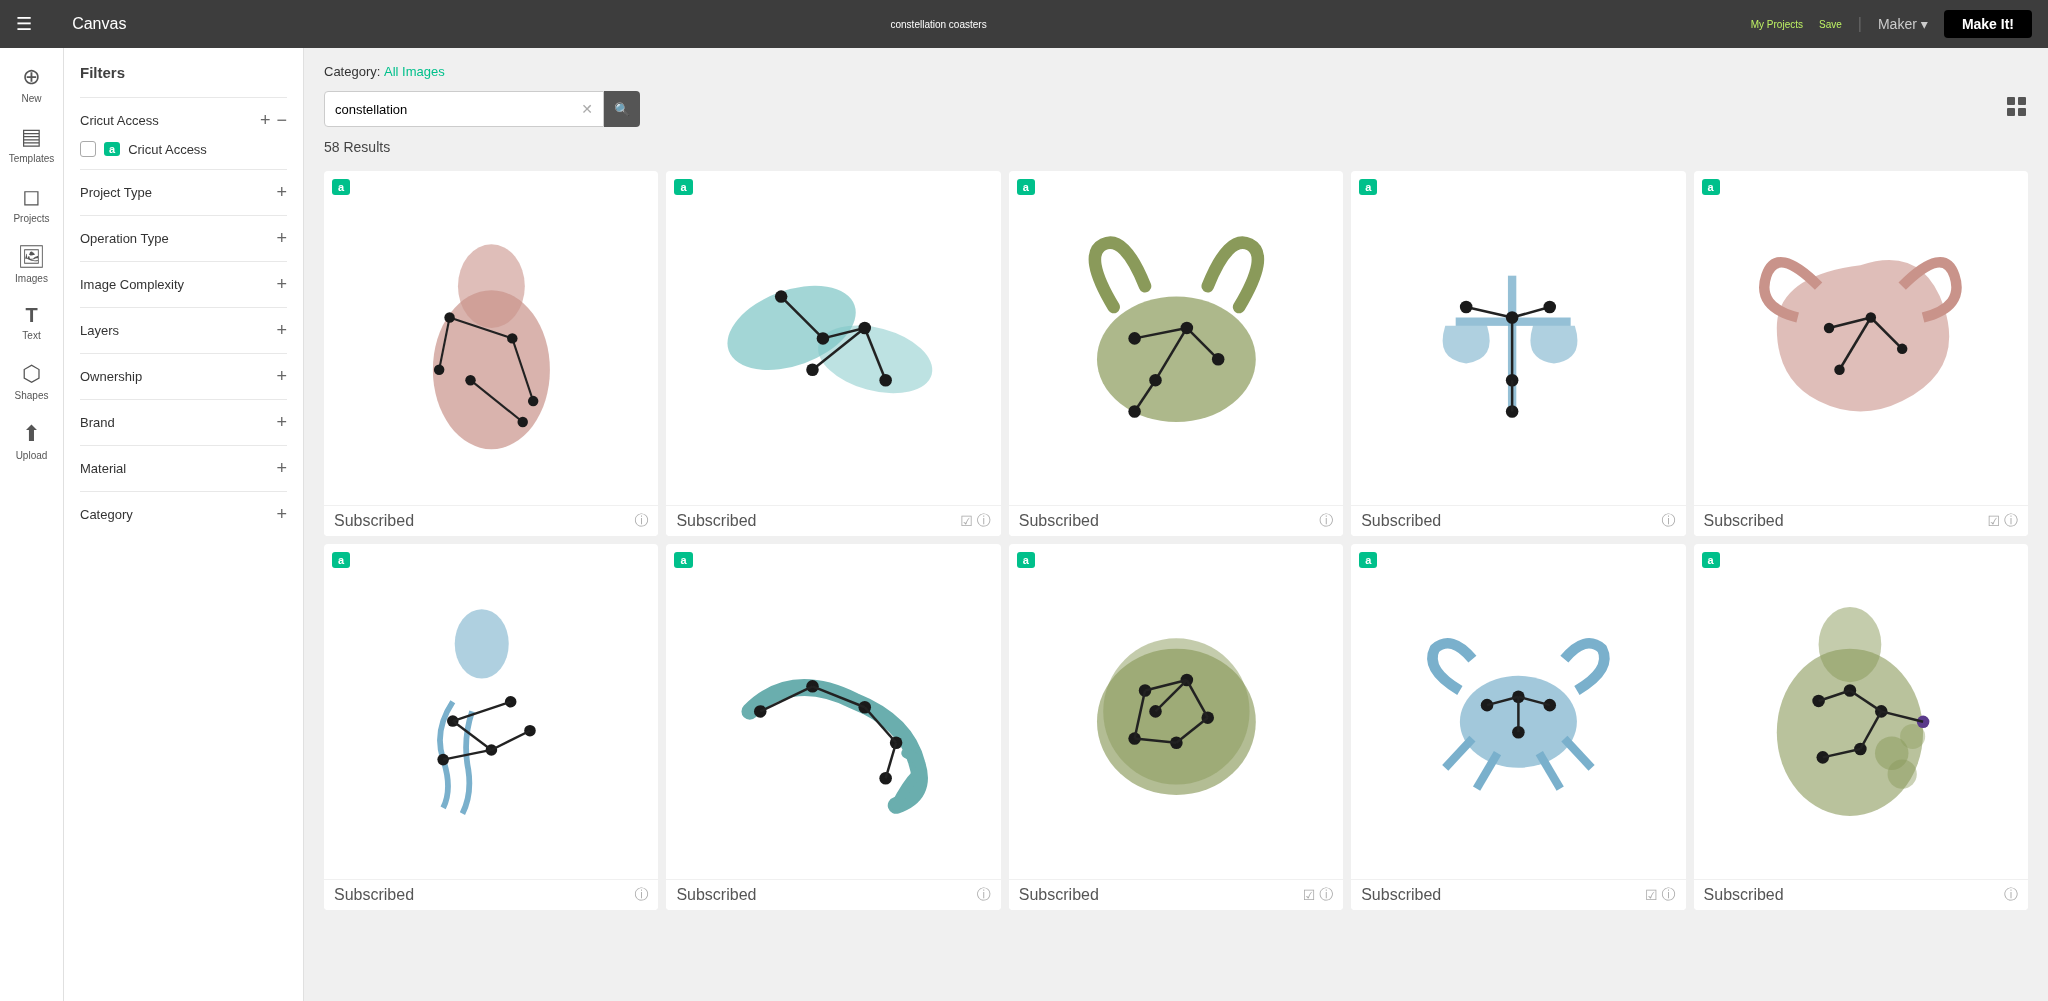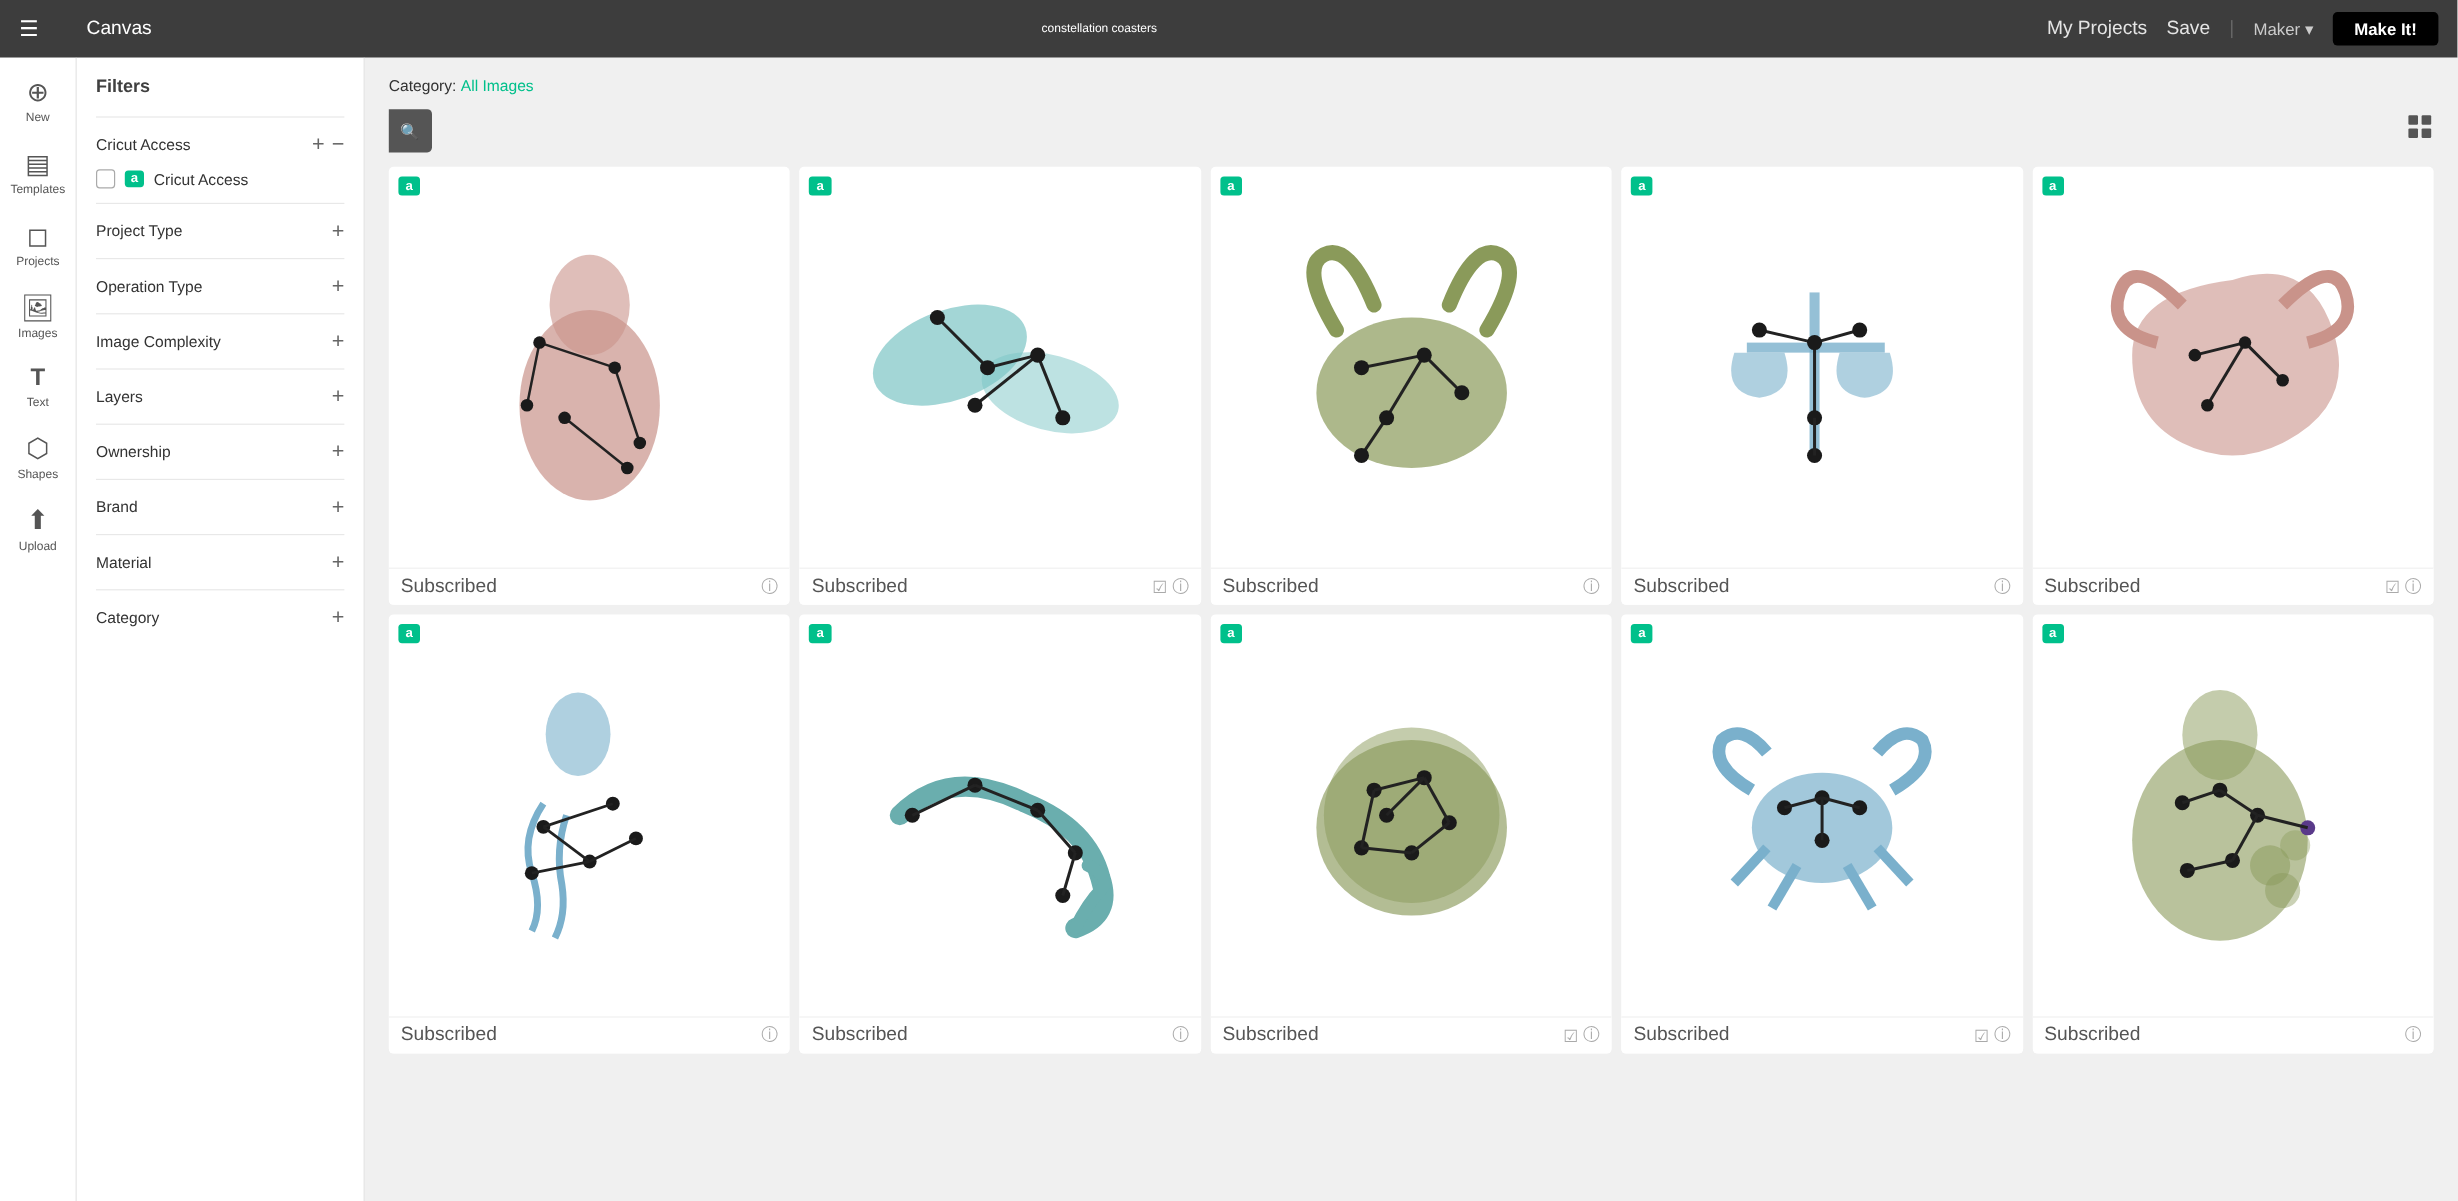--- a/index.html
+++ b/index.html
@@ -12,21 +12,21 @@
       align-items: center;
       padding: 0 16px;
       height: 48px;
       flex-shrink: 0;
       gap: 12px;
     }
     .hamburger-icon { color: #fff; font-size: 18px; cursor: pointer; }
     .app-title { color: #fff; font-size: 16px; font-weight: 500; margin-left: 28px; }
     .nav-center { flex: 1; text-align: center; color: #fff; font-size: 10px; }
     .nav-right { display: flex; align-items: center; gap: 16px; }
-    .nav-link { color: #e5e5e5; font-size: 16px; cursor: pointer; }
+    .nav-link { color: #bef264; font-size: 10px; cursor: pointer; }
     .nav-sep { color: #666; }
     .maker-btn { display: flex; align-items: center; gap: 4px; color: #ccc; font-size: 14px; cursor: pointer; }
     .make-it-btn { background: #000000; color: #fff; border: none; border-radius: 4px; padding: 6px 18px; font-size: 14px; font-weight: 600; cursor: pointer; }
 
     
     .main-layout { display: flex; flex: 1; overflow: hidden; }
 
     
     .icon-sidebar {
       width: 64px;
@@ -260,35 +260,40 @@
   </aside>
 
   <main class="content-area">
 
     <div class="category-bar">
       <span>Category:</span>&nbsp;
       <span class="category-link">All Images</span>
     </div>
 
     <div style="display:flex;align-items:center;margin-bottom:12px;">
+      <div class="search-input-wrap">
+        <input class="search-input" type="text" value="constellation" style="">
+        <span class="clear-icon">✕</span>
+      </div>
       <button class="search-btn">
         <span style="color:#fff;font-size:13px;">🔍</span>
       </button>
       <div class="grid-toggle">
         <button class="grid-icon-btn">
           <svg width="22" height="22" viewBox="0 0 22 22" fill="#555">
             <rect x="1" y="1" width="8" height="8" rx="1"></rect>
               <rect x="12" y="1" width="8" height="8" rx="1"></rect>
             <rect x="1" y="12" width="8" height="8" rx="1"></rect>
               <rect x="12" y="12" width="8" height="8" rx="1"></rect>
           </svg>
         </button>
       </div>
     </div>
 
+    <div class="results-count">58 Results</div>
 
     <div class="image-grid">
 
       <div class="image-card">
         <div class="card-image-area">
           <span class="card-badge">a</span>
           <svg class="svg-art" viewBox="0 0 100 120" fill="none">
             <ellipse cx="50" cy="75" rx="28" ry="38" fill="#c9938a" opacity="0.7"></ellipse>
             <ellipse cx="50" cy="35" rx="16" ry="20" fill="#c9938a" opacity="0.6"></ellipse>
 

